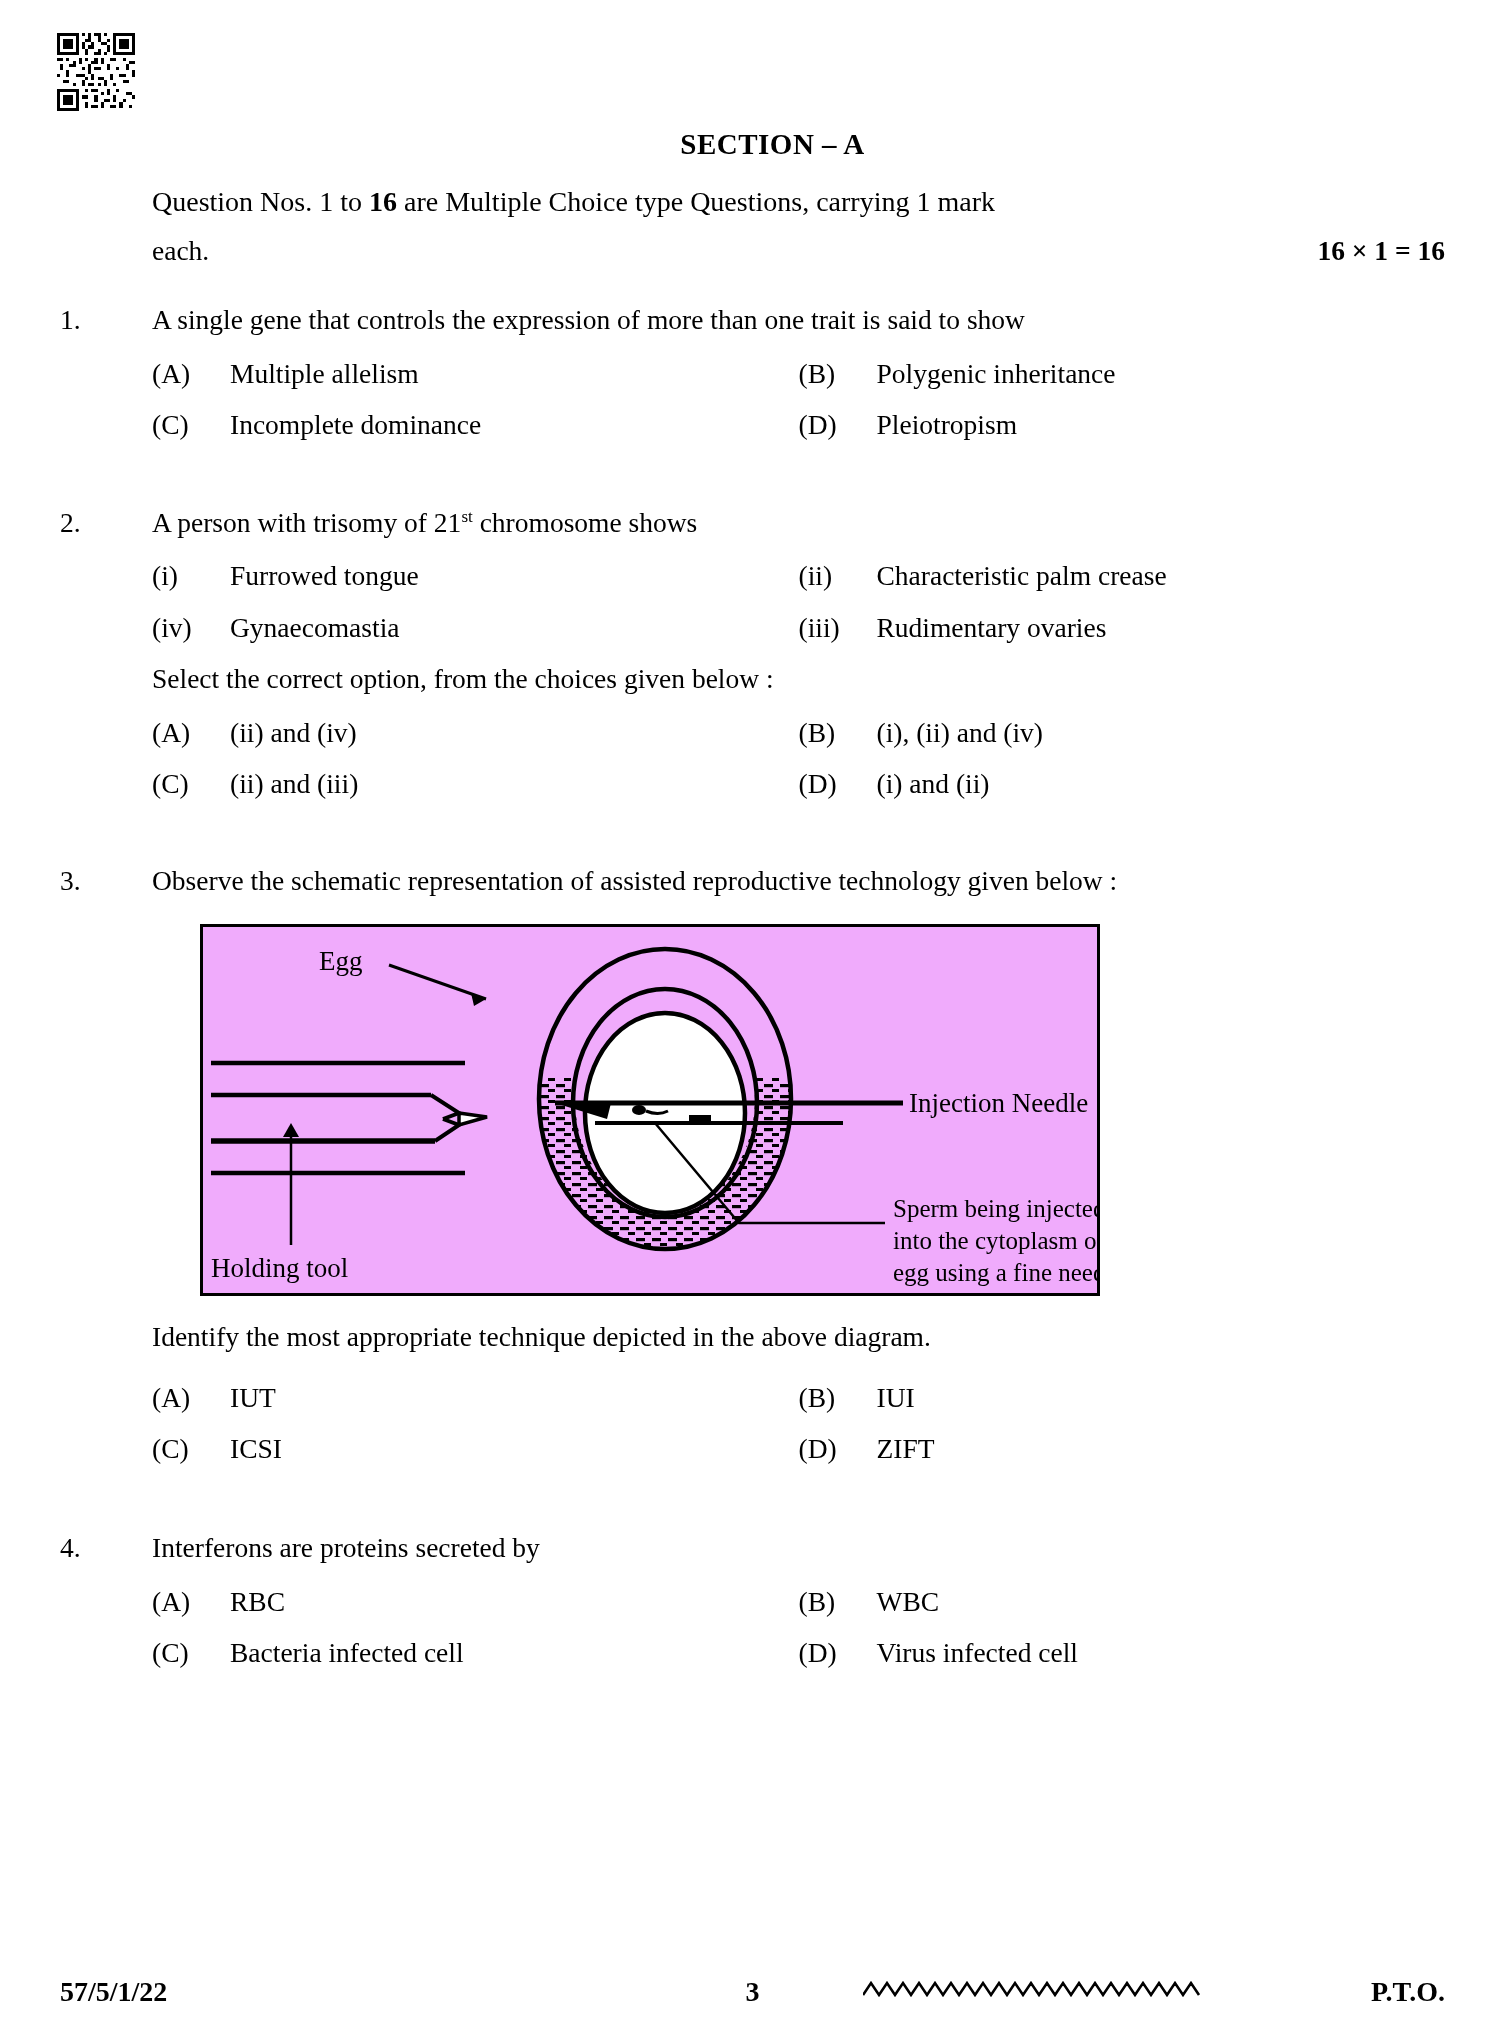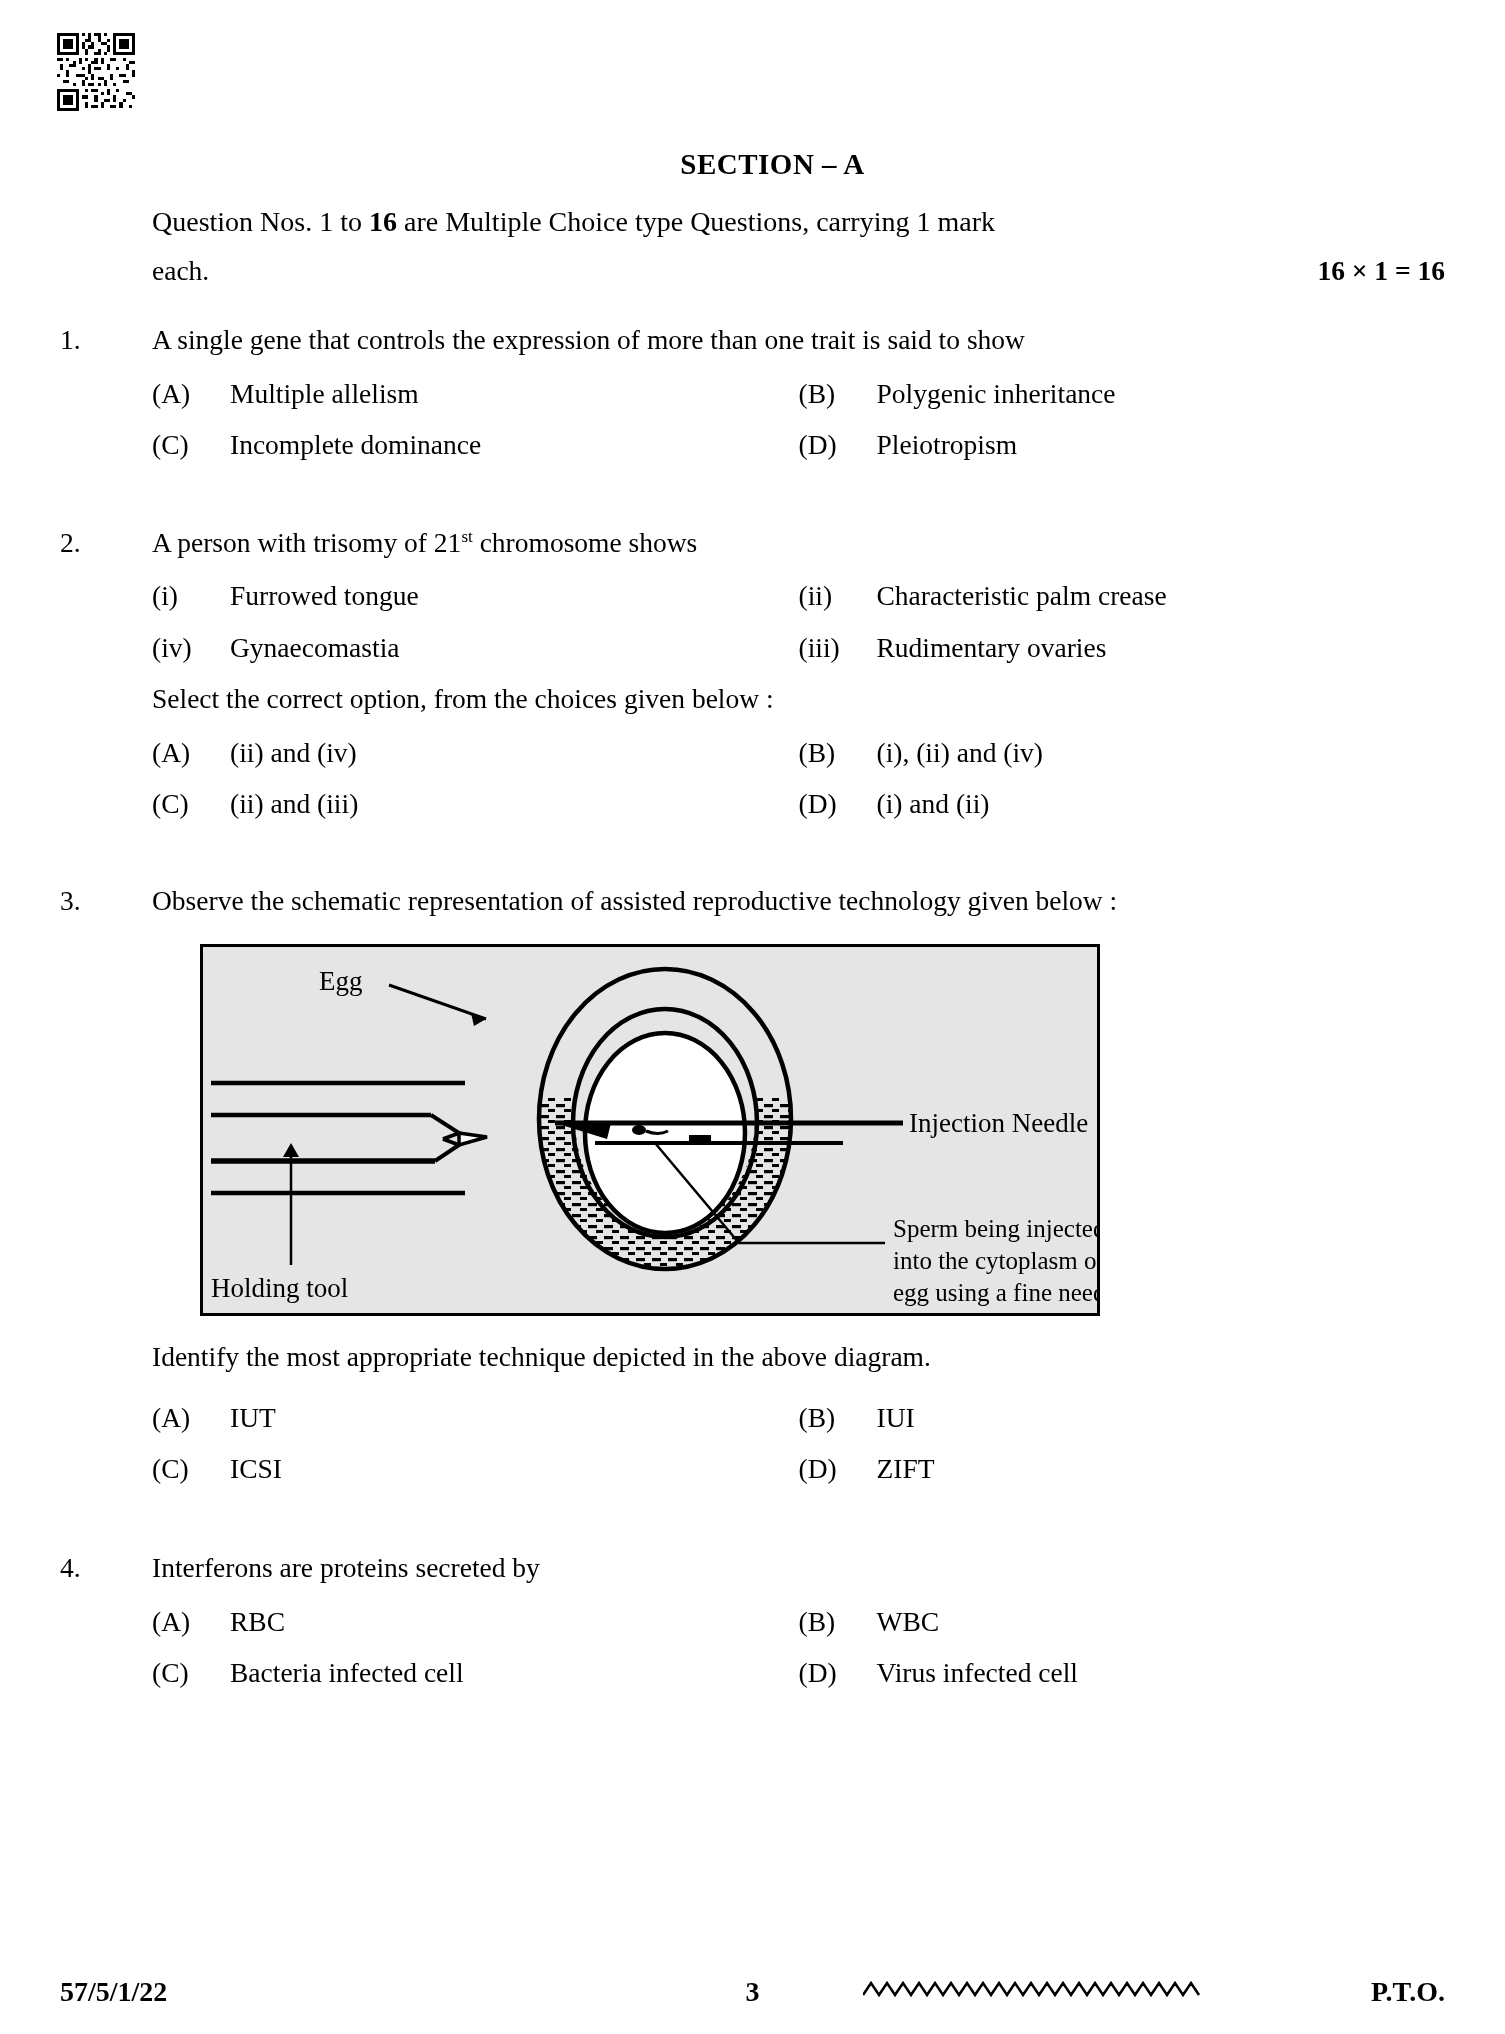--- a/index.html
+++ b/index.html
@@ -26,21 +26,21 @@
     left: 57px;
     top: 33px;
     width: 78px;
     height: 78px;
   }
 
   
   #content {
     position: absolute;
     left: 60px;
-    top: 148px;
+    top: 128px;
     width: 1385px;
   }
 
   .section-title {
     text-align: center;
     font-weight: bold;
     font-size: 29px;
     letter-spacing: 0.5px;
     margin: 0 0 20px 0;
     padding-left: 40px;
@@ -145,21 +145,21 @@
   
   .diagram-wrap {
     margin: 22px 0 0 0;
     padding-left: 48px;
   }
   .diagram-box {
     border: 3px solid #000;
     width: 900px;
     height: 372px;
     box-sizing: border-box;
-    background: #e5e5e5;
+    background: #f0abfc;
   }
   .diagram-box svg { display: block; }
 
   
   #footer {
     position: absolute;
     left: 60px;
     right: 60px;
     bottom: 26px;
     display: flex;

